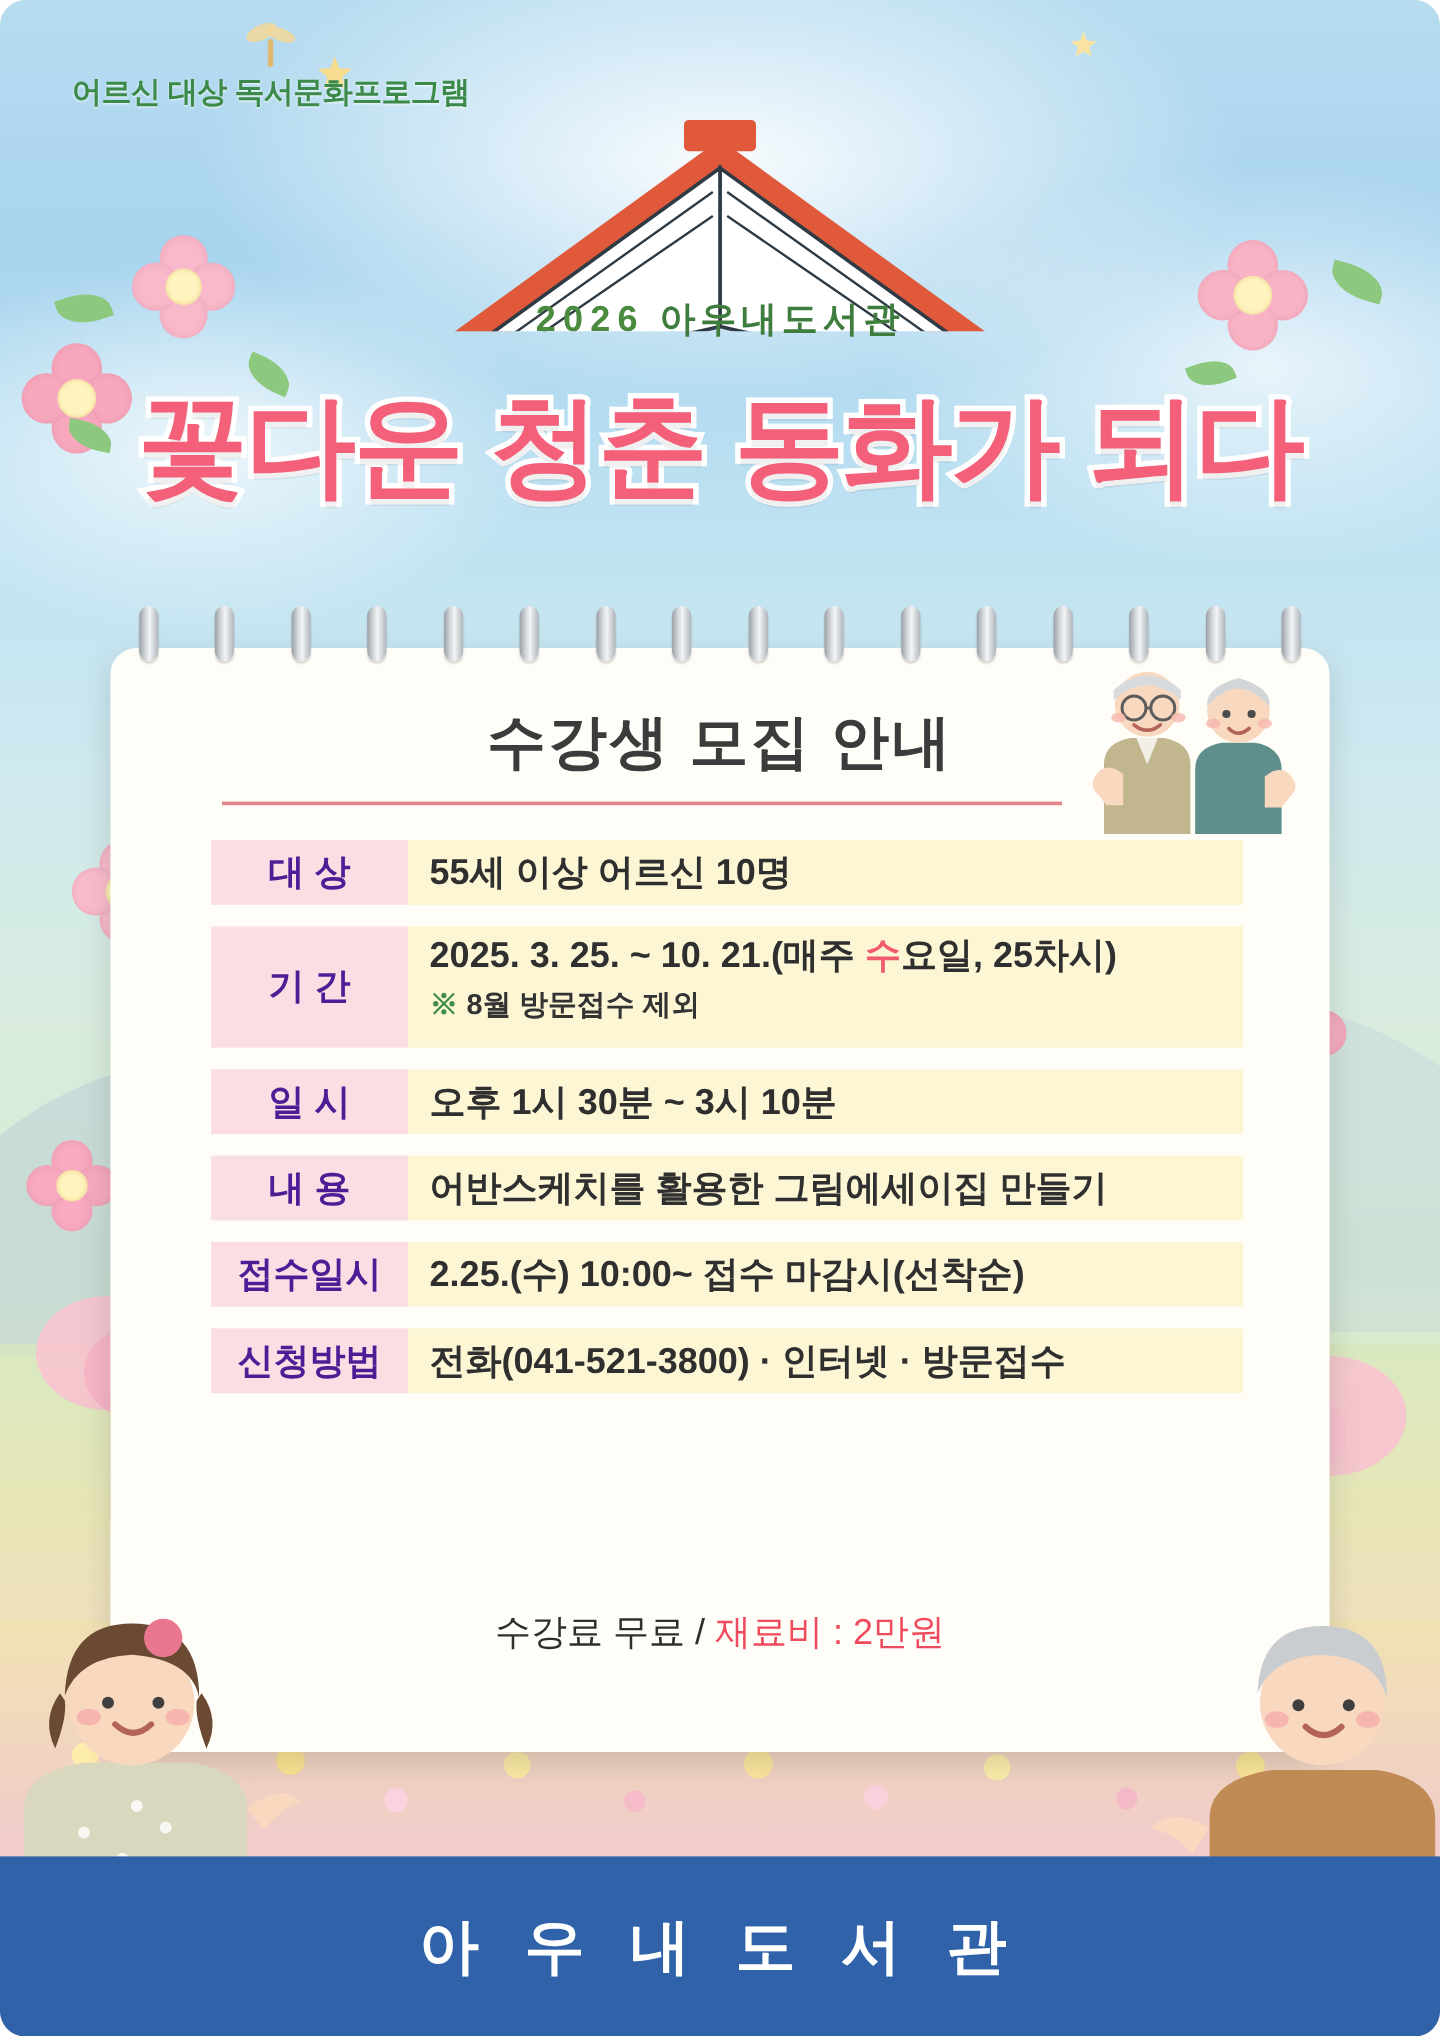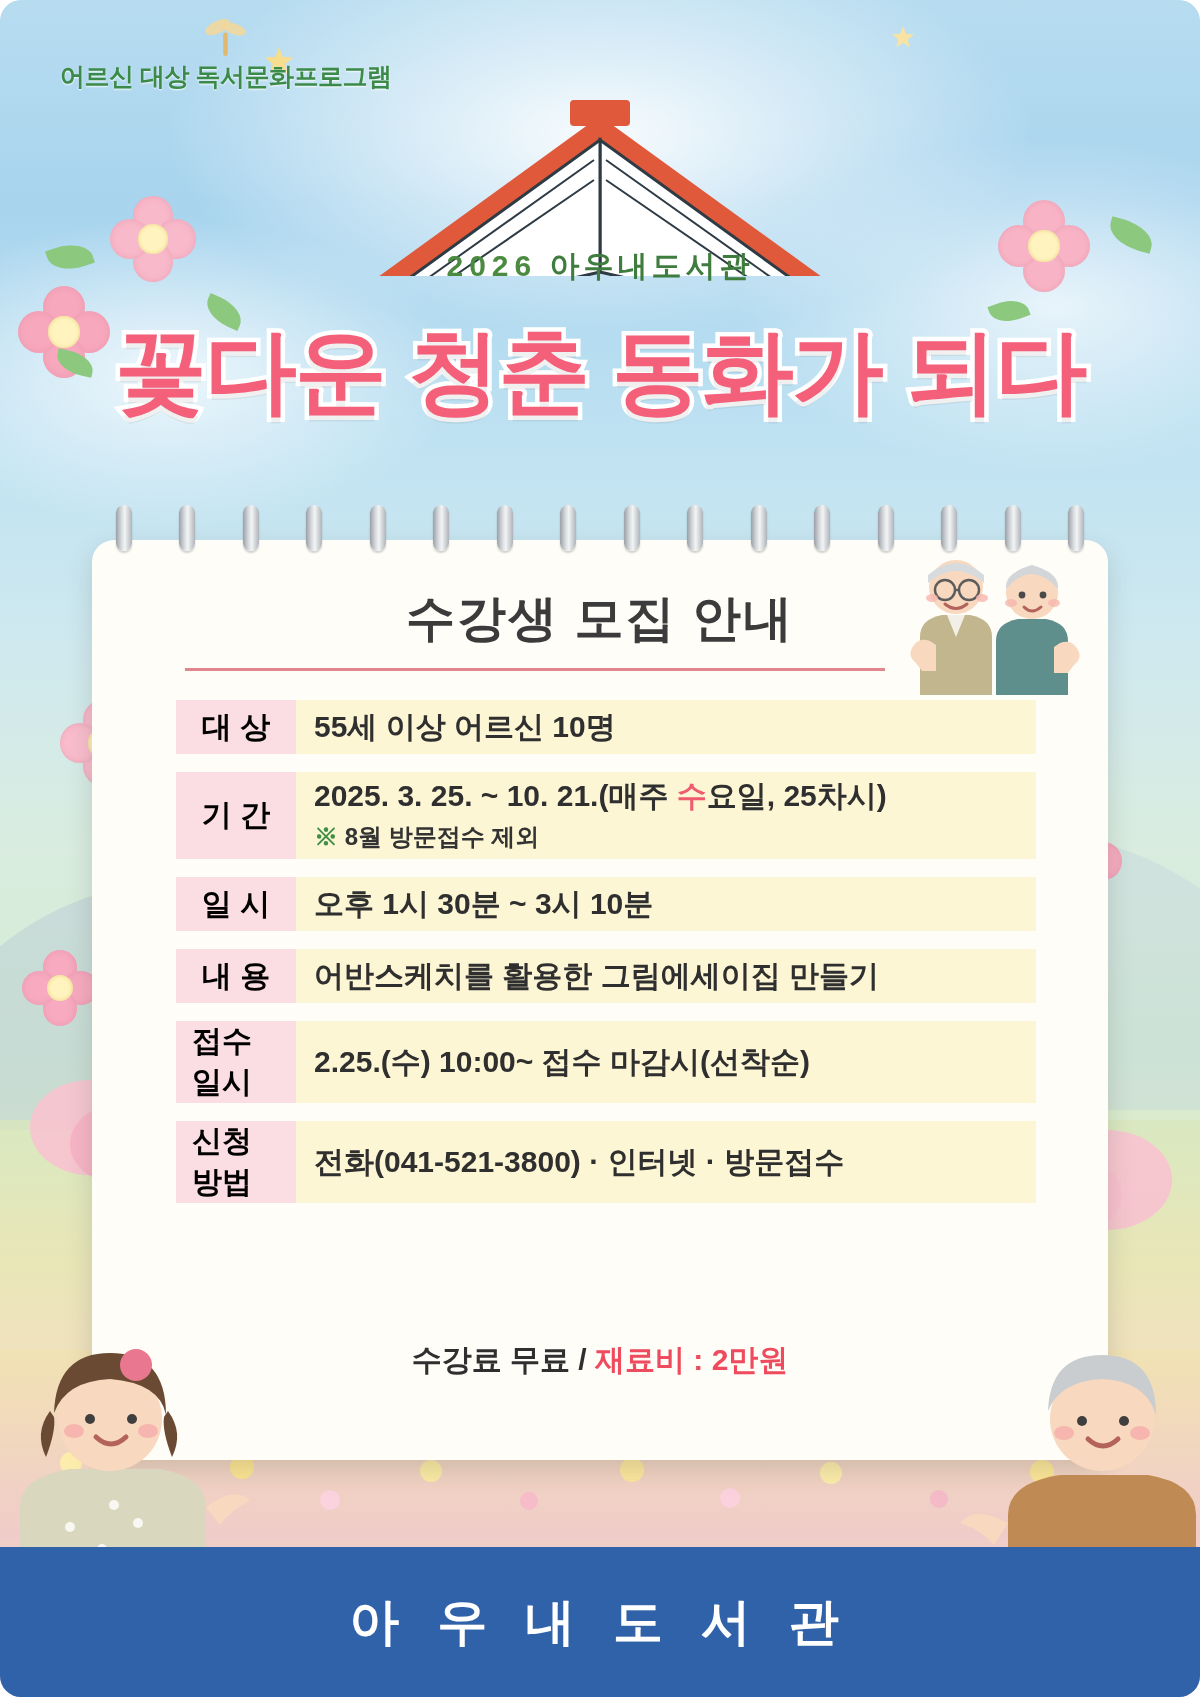--- a/index.html
+++ b/index.html
@@ -127,43 +127,43 @@
     background: #e0878d;
   }
 
   
   .elders { position: absolute; right: 110px; top: 545px; width: 190px; height: 150px; }
 
   
   .table { position: absolute; left: 176px; top: 700px; width: 860px; }
   .row { display: flex; align-items: stretch; margin-bottom: 18px; }
   .label {
-    width: 120px; min-height: 54px;
-    background: #fbdde4; color: #000000;
+    width: 164px; min-height: 54px;
+    background: #fbdde4; color: #4c1d95;
     font-size: 30px; font-weight: 800;
     display: flex; align-items: center; justify-content: space-around;
     padding: 0 16px; letter-spacing: 0;
   }
   .label.tight { letter-spacing: 0; justify-content: center; gap: 0; }
   .value {
     flex: 1; min-height: 54px;
     background: #fdf6d4;
     display: flex; align-items: center;
     padding: 0 18px;
     font-size: 30px; font-weight: 600; color: #2f2f2f;
     white-space: nowrap;
   }
-  .value.two { flex-direction: column; align-items: flex-start; justify-content: center; padding-top: 4px; padding-bottom: 6px; }
+  .value.two { flex-direction: column; align-items: flex-start; justify-content: center; padding-top: 4px; padding-bottom: 20px; }
   .value .line2 { font-size: 24px; font-weight: 800; color: #333; margin-top: 4px; }
   .value .line2 .g { color:#3f8f46; }
   .hl { color: #ef5b6f; font-weight: 800; }
 
   .fee {
     position: absolute; left: 0; right: 0; top: 1340px;
-    text-align: center; font-size: 30px; font-weight: 700; color: #2f2f2f;
+    text-align: center; font-size: 30px; font-weight: 400; color: #2f2f2f;
   }
   .fee .red { color:#ee4b5e; }
 
   
   .footer {
     position: absolute; left: 0; right: 0; bottom: 0; height: 150px;
     background: #2f62a8;
     display: flex; align-items: center; justify-content: center;
   }
   .footer span {

